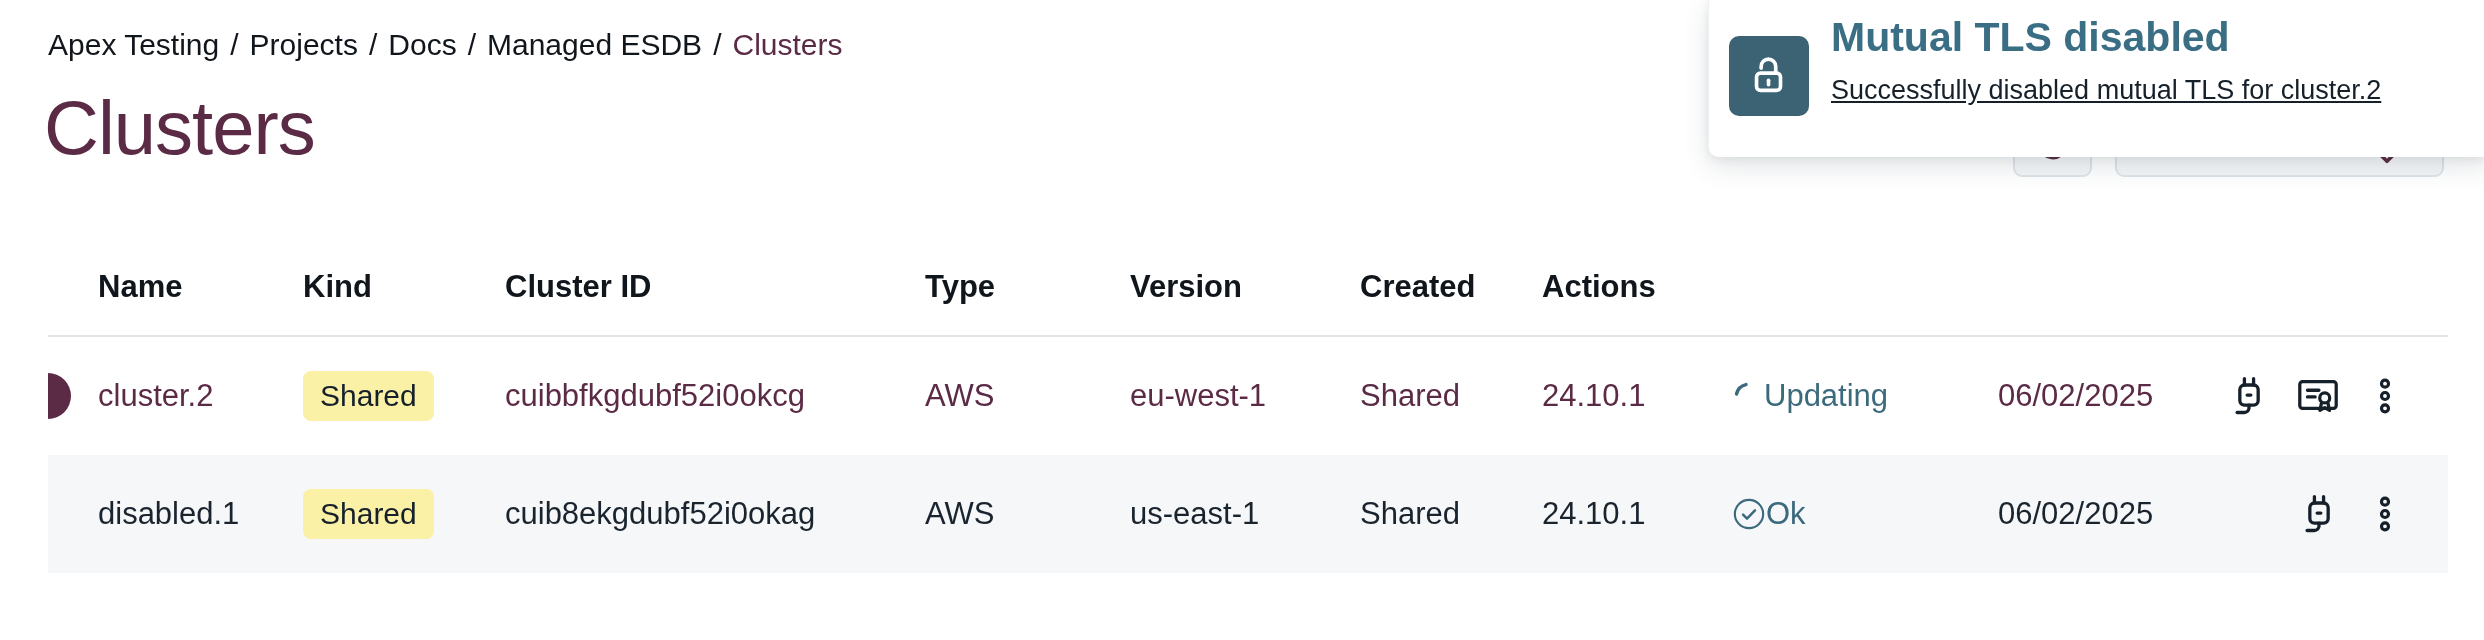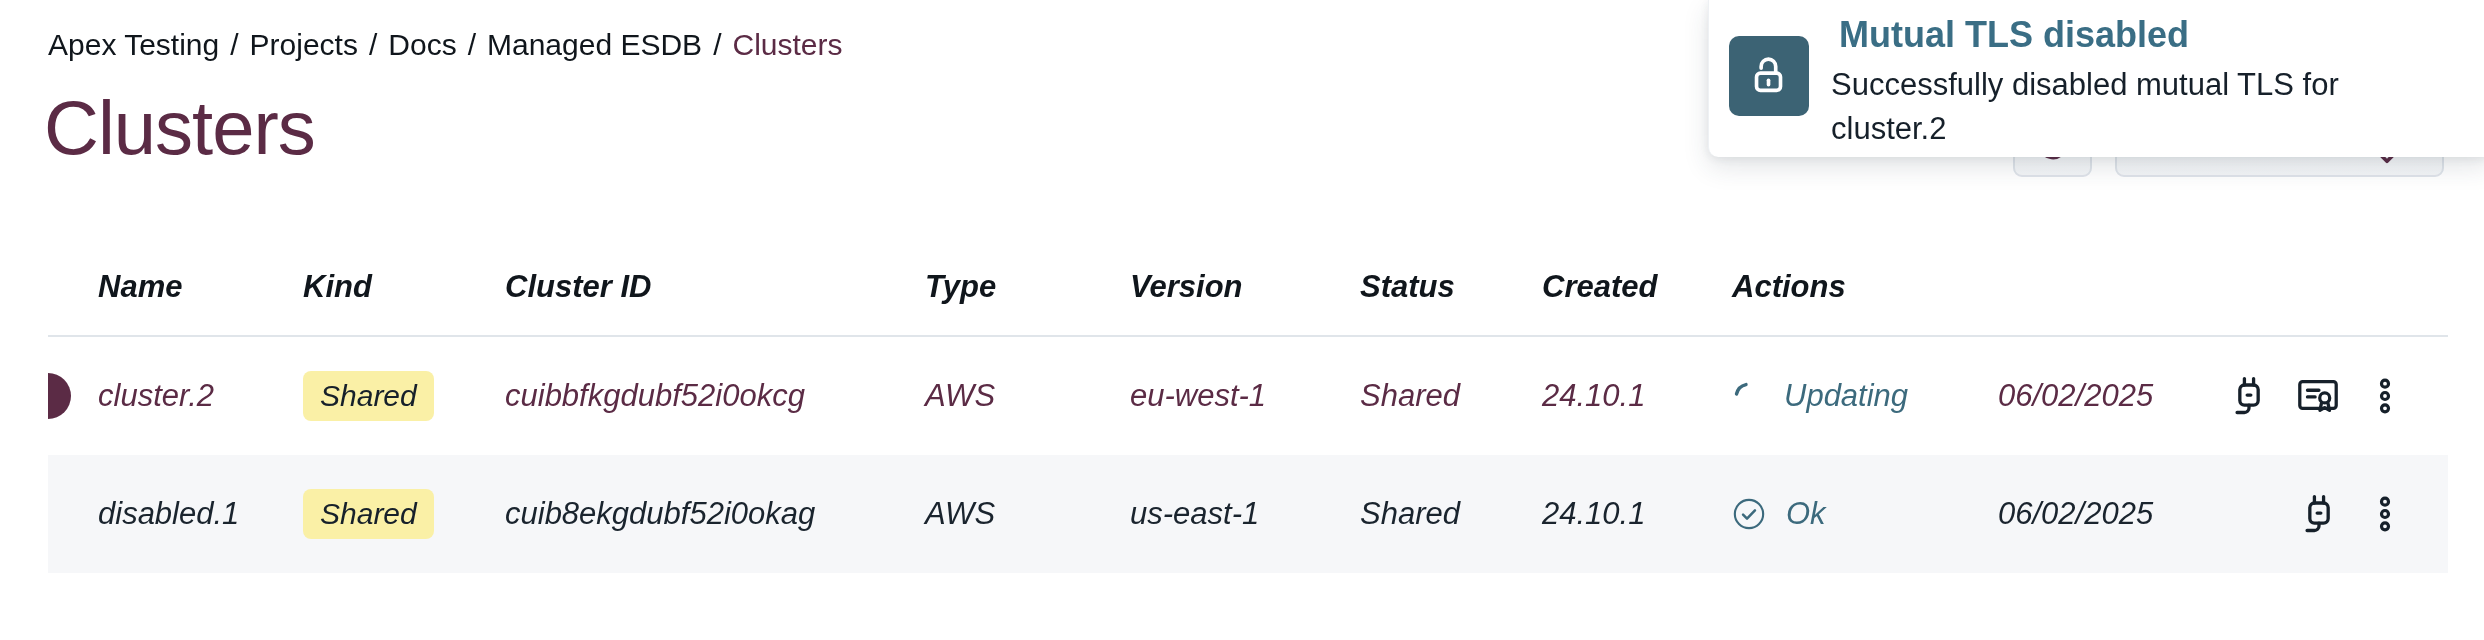--- a/index.html
+++ b/index.html
@@ -30,36 +30,36 @@
   .btn svg{display:block;}
   .chev{transform:translateY(12px);}
 
   
   .toast{position:absolute;left:1708px;top:0;width:782px;height:157px;background:#ffffff;z-index:10;
     border-radius:0 0 0 10px;border-left:1px solid #EEF1F4;
     box-shadow:0 10px 26px rgba(38,54,70,0.13),0 2px 8px rgba(38,54,70,0.08);
     box-sizing:border-box;padding:10px 24px 0 122px;}
   .toast-icon-tile{position:absolute;left:20px;top:36px;width:80px;height:80px;border-radius:10px;
     background:var(--tile);display:flex;align-items:center;justify-content:center;}
-  .toast-title{font-size:36px;font-weight:700;color:var(--toastAccent);margin:4px 8px 7px;}
-  .toast-message{font-size:31px;line-height:44px;color:var(--dark);max-width:615px;}
+  .toast-title{font-size:41px;font-weight:700;color:var(--toastAccent);margin:4px 0 7px;}
+  .toast-message{font-size:27px;line-height:44px;color:var(--dark);max-width:615px;text-decoration:underline;}
 
   
   .table{position:absolute;left:48px;top:238px;width:2400px;}
   .trow{display:grid;grid-template-columns:205px 202px 420px 205px 230px 182px 190px 266px 226px 1fr;
-    align-items:center;padding-left:50px;box-sizing:border-box;font-style:italic;}
+    align-items:center;padding-left:50px;box-sizing:border-box;}
   .thead{height:99px;border-bottom:2px solid var(--sep);font-size:31px;font-weight:700;color:#10161C;}
   .tr{position:relative;height:118px;font-size:31px;color:#1A242E;cursor:pointer;}
   .tr.alt{background:var(--altRow);}
   .tr.selected{color:var(--maroon);}
   .row-marker{position:absolute;left:0;top:50%;transform:translateY(-50%);
     width:23px;height:46px;border-radius:0 23px 23px 0;background:var(--maroon);}
   .badge{display:inline-block;background:var(--badgeYellow);border-radius:8px;
     padding:8px 17px;font-size:30px;color:var(--dark);}
-  .cell-status{display:flex;align-items:center;gap:20px;color:var(--teal);font-weight:500;}
+  .cell-status{display:flex;align-items:center;color:var(--teal);font-weight:500;}
   .cell-actions{display:flex;justify-content:flex-end;align-items:center;gap:24px;padding-right:43px;}
   .action-btn{background:none;border:none;padding:0;margin:0;cursor:pointer;display:flex;
     align-items:center;justify-content:center;color:var(--dark);}
   .action-btn svg{display:block;}
   .status-icon svg{display:block;}
   .spin{animation:spin 1.1s linear infinite;transform-origin:50% 50%;}
   @keyframes spin{from{transform:rotate(0)}to{transform:rotate(360deg)}}
 </style>
 </head>
 <body style="--maroon: #5B2B45; --teal: #3C6A7D; --toastAccent: #3A6E85; --tile: #3C6374; --badgeYellow: #FAF0A6; --altRow: #F6F7F9; --dark: #16202A; --sep: #E0E5EA;">
@@ -101,21 +101,20 @@
     </div>
   </div>
 
   <div class="table">
     <div class="trow thead" id="thead">
         <span>Name</span>
         <span>Kind</span>
         <span>Cluster ID</span>
         <span>Type</span>
         <span>Version</span>
-        <span>Status</span>
         <span>Created</span>
         <span>Actions</span>
       </div>
     <div id="tbody">
         <div class="trow tr selected">
           <div><span>cluster.2</span><span class="row-marker"></span></div>
           <div><span class="badge">Shared</span></div>
           <div><span>cuibbfkgdubf52i0okcg</span></div>
           <div><span>AWS</span></div>
           <div><span>eu-west-1</span></div>

